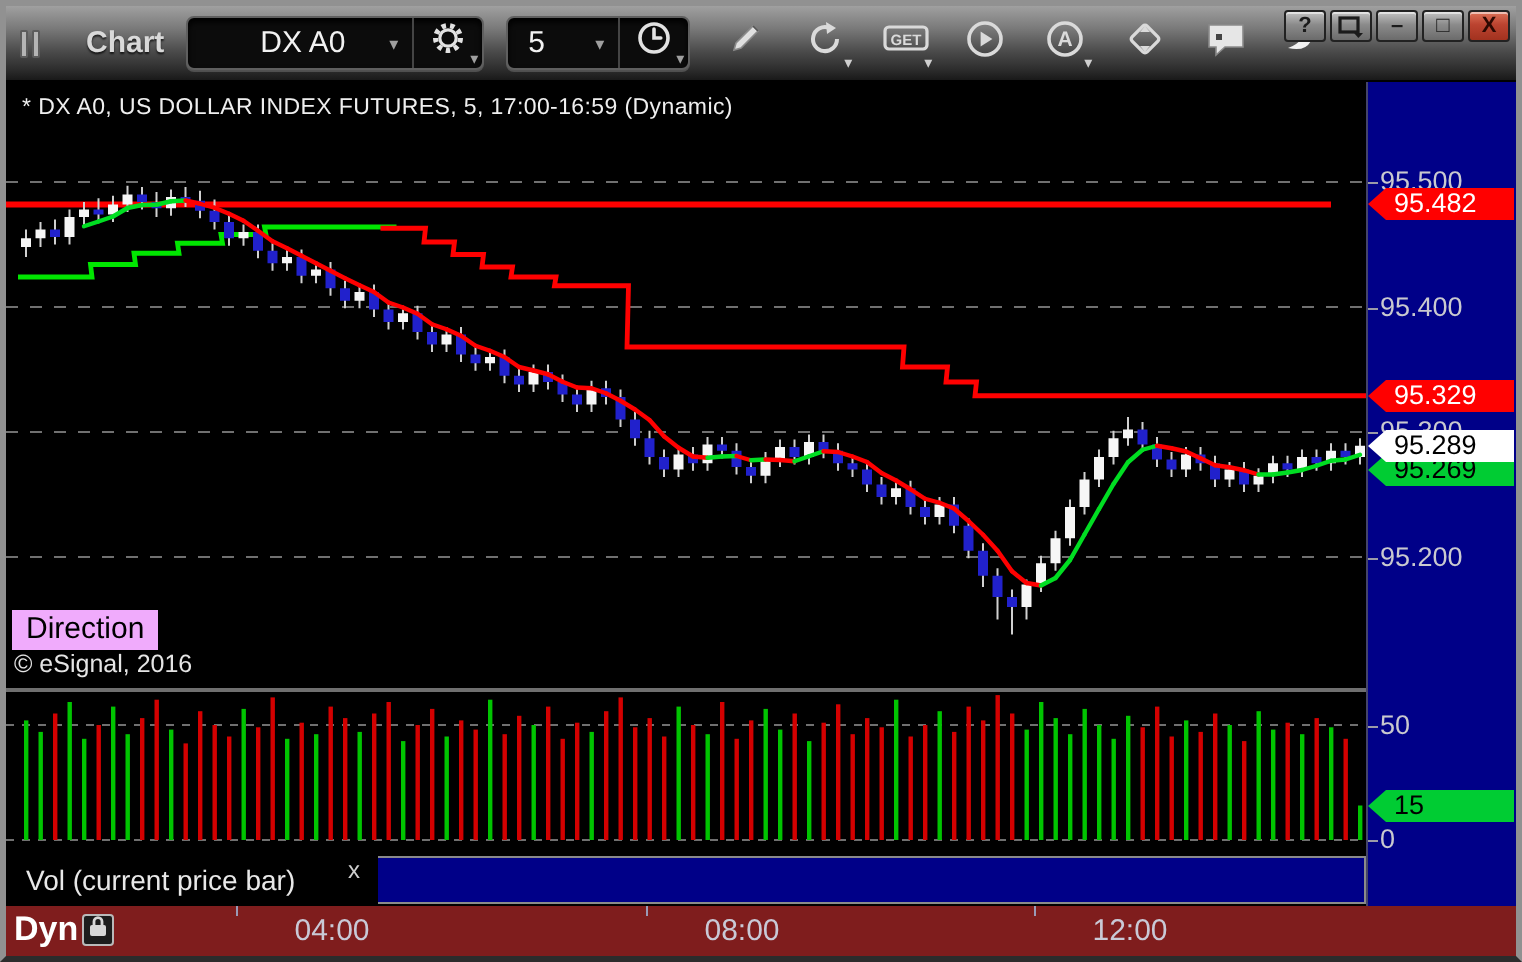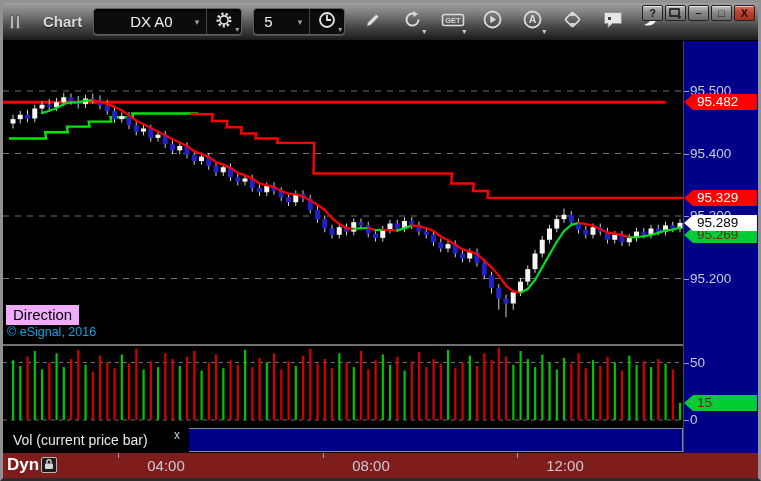--- a/index.html
+++ b/index.html
@@ -22,35 +22,35 @@
   .ticon .mini-caret{position:absolute;right:-2px;bottom:-3px;font-size:8px;color:#cfcfcf;}
   .win-controls{position:absolute;top:2px;right:3px;display:flex;gap:2px;}
   .wbtn{width:21px;height:16px;border:1px solid #222;border-radius:2px;background:linear-gradient(#c2c2c2,#8b8b8b 45%,#6b6b6b);color:#1b1b1b;font-size:11px;font-weight:bold;display:flex;align-items:center;justify-content:center;box-shadow:inset 0 1px 0 rgba(255,255,255,.55);line-height:1;}
   .wbtn.close{background:linear-gradient(#dd7258,#bb4330 45%,#a2321f);color:#2d0802;}
   
   .content{display:flex;height:412px;}
   .charts{width:680px;position:relative;background:#000;}
   .sep{height:2px;background:#6f6f6f;}
   .chart-title{position:absolute;left:8px;top:7px;color:#efefef;font-size:11.5px;letter-spacing:.2px;}
   .direction-label{position:absolute;left:3px;top:264px;background:#f0abfc;color:#000;font-size:15px;height:20px;line-height:20px;padding:0 7px;}
-  .copyright{position:absolute;left:4px;top:284px;color:#0ea5e9;font-size:12.5px;}
+  .copyright{position:absolute;left:4px;top:284px;color:#e5e5e5;font-size:12.5px;}
   
   .tab-row{height:21px;background:#000;position:relative;}
   .vol-tab-label{position:absolute;left:10px;top:0;height:25px;line-height:25px;color:#e8e8e8;font-size:14px;}
   .vol-tab-close{position:absolute;left:171px;top:1px;color:#cfcfcf;font-size:12px;line-height:12px;cursor:default;}
   .tab-blue{position:absolute;left:186px;top:0;width:494px;height:24px;background:#000088;border:1px solid #8a8a8a;border-left:none;}
   
   .price-axis{width:75px;background:#000088;position:relative;border-left:1px solid #44446a;}
   .axis-tick{position:absolute;left:6px;height:16px;line-height:16px;color:#c9c9cf;font-size:13.5px;white-space:nowrap;}
   .axis-tick::before{content:"";position:absolute;left:-6px;top:8px;width:5px;height:1px;background:#9a9aa8;}
   .axis-tag{position:absolute;left:9px;right:1px;height:16px;line-height:16px;font-size:13.5px;padding-left:4px;white-space:nowrap;}
   .axis-tag::before{content:"";position:absolute;left:-9px;top:0;border-top:8px solid transparent;border-bottom:8px solid transparent;border-right:9px solid #000;}
   .tag-red{background:#ff0000;color:#fff;}.tag-red::before{border-right-color:#ff0000;}
   .tag-white{background:#ffffff;color:#000;}.tag-white::before{border-right-color:#ffffff;}
-  .tag-green{background:#00cc33;color:#7f1d1d;}.tag-green::before{border-right-color:#00cc33;}
+  .tag-green{background:#00cc33;color:#000000;}.tag-green::before{border-right-color:#00cc33;}
   
   .time-axis{height:36px;background:#7f1d1d;position:relative;}
   .dyn-label{position:absolute;left:4px;top:0;height:25px;line-height:24px;color:#fff;font-weight:bold;font-size:17px;}
   .lock-box{position:absolute;left:38px;top:4px;width:16px;height:16px;background:#1c1c1c;border:1px solid #b9b9b9;border-radius:2px;display:flex;align-items:center;justify-content:center;}
   .time-label{position:absolute;top:0;height:25px;line-height:26px;color:#c9c9d6;font-size:15px;transform:translateX(-50%);margin-left:48px;}
   .time-tick{position:absolute;top:0;width:1px;height:5px;background:#9a9ab6;}
   svg text{font-family:"Liberation Sans",sans-serif;}
 </style>
 </head>
 <body>
@@ -460,20 +460,21 @@
           <line x1="611.75" y1="192.62500000000068" x2="619" y2="194.12500000000605" stroke="#ff0000" stroke-width="2.2" stroke-linecap="round"></line>
           <line x1="619" y1="194.12500000000605" x2="626.25" y2="196.25000000000554" stroke="#ff0000" stroke-width="2.2" stroke-linecap="round"></line>
           <line x1="626.25" y1="196.25000000000554" x2="633.5" y2="196.25000000000554" stroke="#00dd22" stroke-width="2.2" stroke-linecap="round"></line>
           <line x1="633.5" y1="196.25000000000554" x2="640.75" y2="195.25000000000787" stroke="#00dd22" stroke-width="2.2" stroke-linecap="round"></line>
           <line x1="640.75" y1="195.25000000000787" x2="648" y2="194.0000000000019" stroke="#00dd22" stroke-width="2.2" stroke-linecap="round"></line>
           <line x1="648" y1="194.0000000000019" x2="655.25" y2="191.87500000000242" stroke="#00dd22" stroke-width="2.2" stroke-linecap="round"></line>
           <line x1="655.25" y1="191.87500000000242" x2="662.5" y2="189.37499999999937" stroke="#00dd22" stroke-width="2.2" stroke-linecap="round"></line>
           <line x1="662.5" y1="189.37499999999937" x2="669.75" y2="188.75000000000526" stroke="#00dd22" stroke-width="2.2" stroke-linecap="round"></line>
           <line x1="669.75" y1="188.75000000000526" x2="677" y2="186.37499999999747" stroke="#00dd22" stroke-width="2.2" stroke-linecap="round"></line>
         </svg>
+      <div class="chart-title">* DX A0, US DOLLAR INDEX FUTURES, 5, 17:00-16:59 (Dynamic)</div>
       <div class="direction-label">Direction</div>
       <div class="copyright">© eSignal, 2016</div>
       <div class="sep"></div>
       <svg id="vol-chart" width="680" height="82" style="display:block;background:#000;">
           <line x1="0" x2="680" y1="16.500000000000007" y2="16.500000000000007" stroke="#707070" stroke-width="1" stroke-dasharray="4 4"></line>
           <line x1="0" x2="680" y1="74" y2="74" stroke="#707070" stroke-width="1" stroke-dasharray="4 4"></line>
           <rect x="9" y="14.200000000000003" width="2.2" height="59.8" fill="#00c400"></rect>
           <rect x="16.25" y="19.950000000000003" width="2.2" height="54.05" fill="#00c400"></rect>
           <rect x="23.5" y="10.750000000000007" width="2.2" height="63.24999999999999" fill="#d40000"></rect>
           <rect x="30.75" y="5" width="2.2" height="69" fill="#00c400"></rect>

